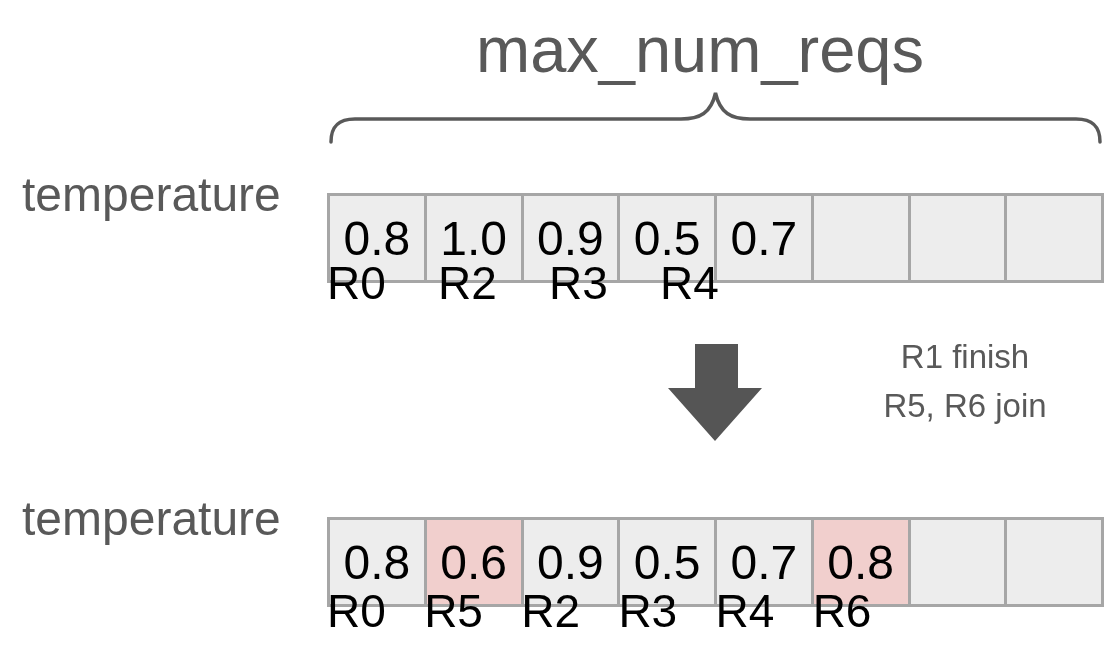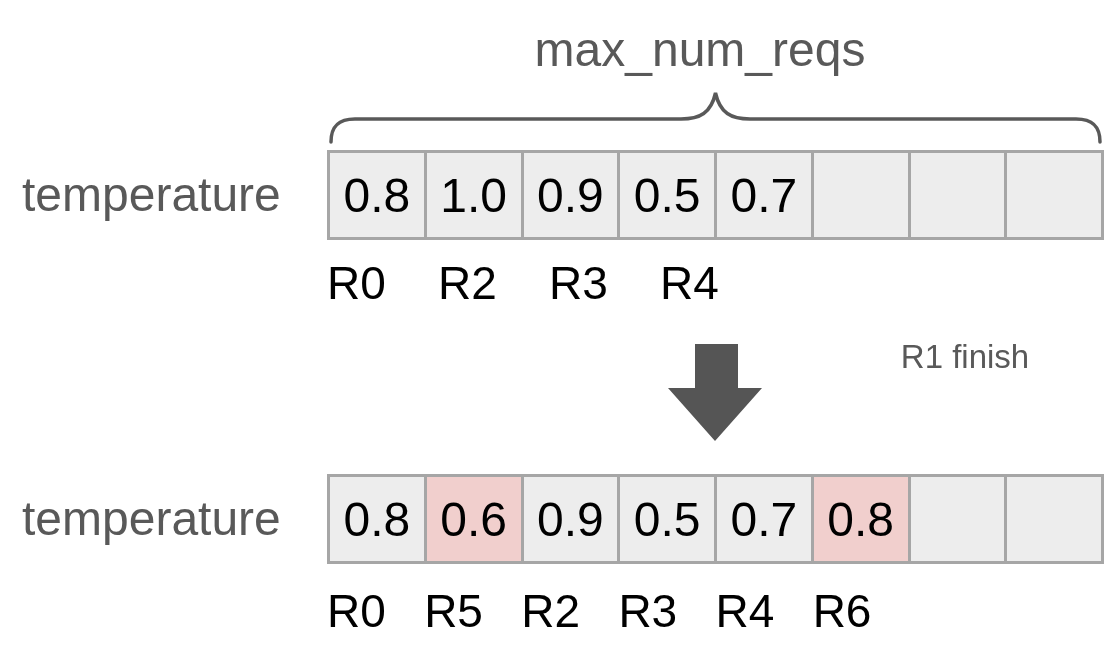--- a/index.html
+++ b/index.html
@@ -19,21 +19,21 @@
     position: relative;
     width: 1110px;
     height: 656px;
     background: var(--bg);
     overflow: hidden;
   }
   .brace-title {
     position: absolute;
     left: 300px; top: 24px; width: 800px;
     text-align: center;
-    font-size: 48px; line-height: 52px;
+    font-size: 65px; line-height: 52px;
     color: var(--gray-text);
     white-space: nowrap;
   }
   .brace-svg {
     position: absolute;
     left: 327px; top: 86px;
     width: 777px; height: 60px;
   }
   .row-label {
     position: absolute;
@@ -43,20 +43,21 @@
     white-space: nowrap;
   }
   .row-label.before { top: 170px; }
   .row-label.after  { top: 494px; }
   .array-row {
     position: absolute;
     left: 327px; width: 777px; height: 90px;
     display: flex;
     border: 3px solid var(--cell-border);
     background: var(--cell-fill);
+    margin-top: 43px;
   }
   .array-row.before { top: 150px; }
   .array-row.after  { top: 474px; }
   .cell {
     flex: 1 1 0;
     display: flex;
     align-items: center;
     justify-content: center;
     background: var(--cell-fill);
     border-right: 3px solid var(--cell-border);
@@ -127,20 +128,21 @@
       <div class="slot-label"></div>
       <div class="slot-label"></div>
     </div>
 
   <svg class="arrow-svg" viewBox="0 0 94 97">
     <polygon points="27,0 70,0 70,44 94,44 47,97 0,44 27,44" fill="var(--arrow-color)"></polygon>
   </svg>
 
   <div class="transition-caption">
     <div>R1 finish</div>
+    <div>R5, R6 join</div>
   </div>
 
   <div class="row-label after">temperature</div>
 
   <div class="array-row after">
       <div class="cell">0.8</div>
       <div class="cell hl">0.6</div>
       <div class="cell">0.9</div>
       <div class="cell">0.5</div>
       <div class="cell">0.7</div>

